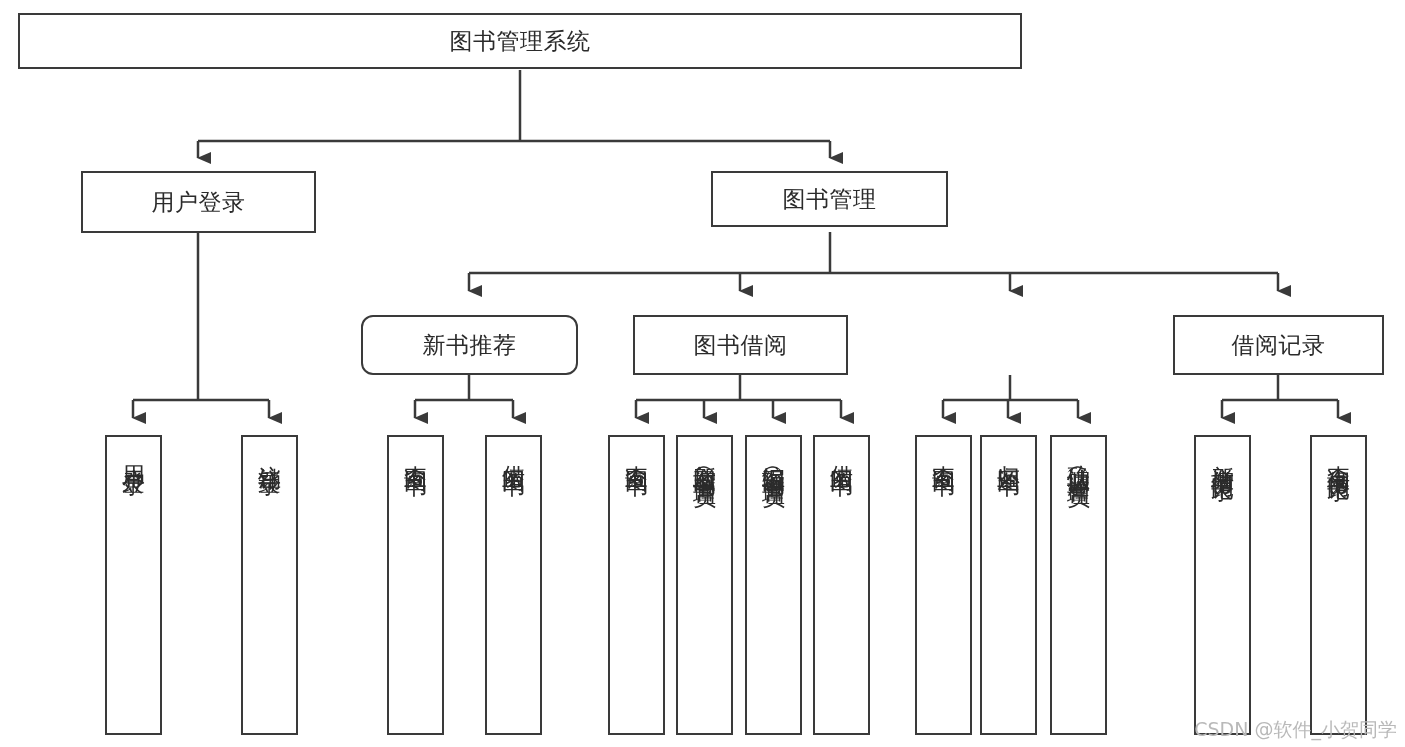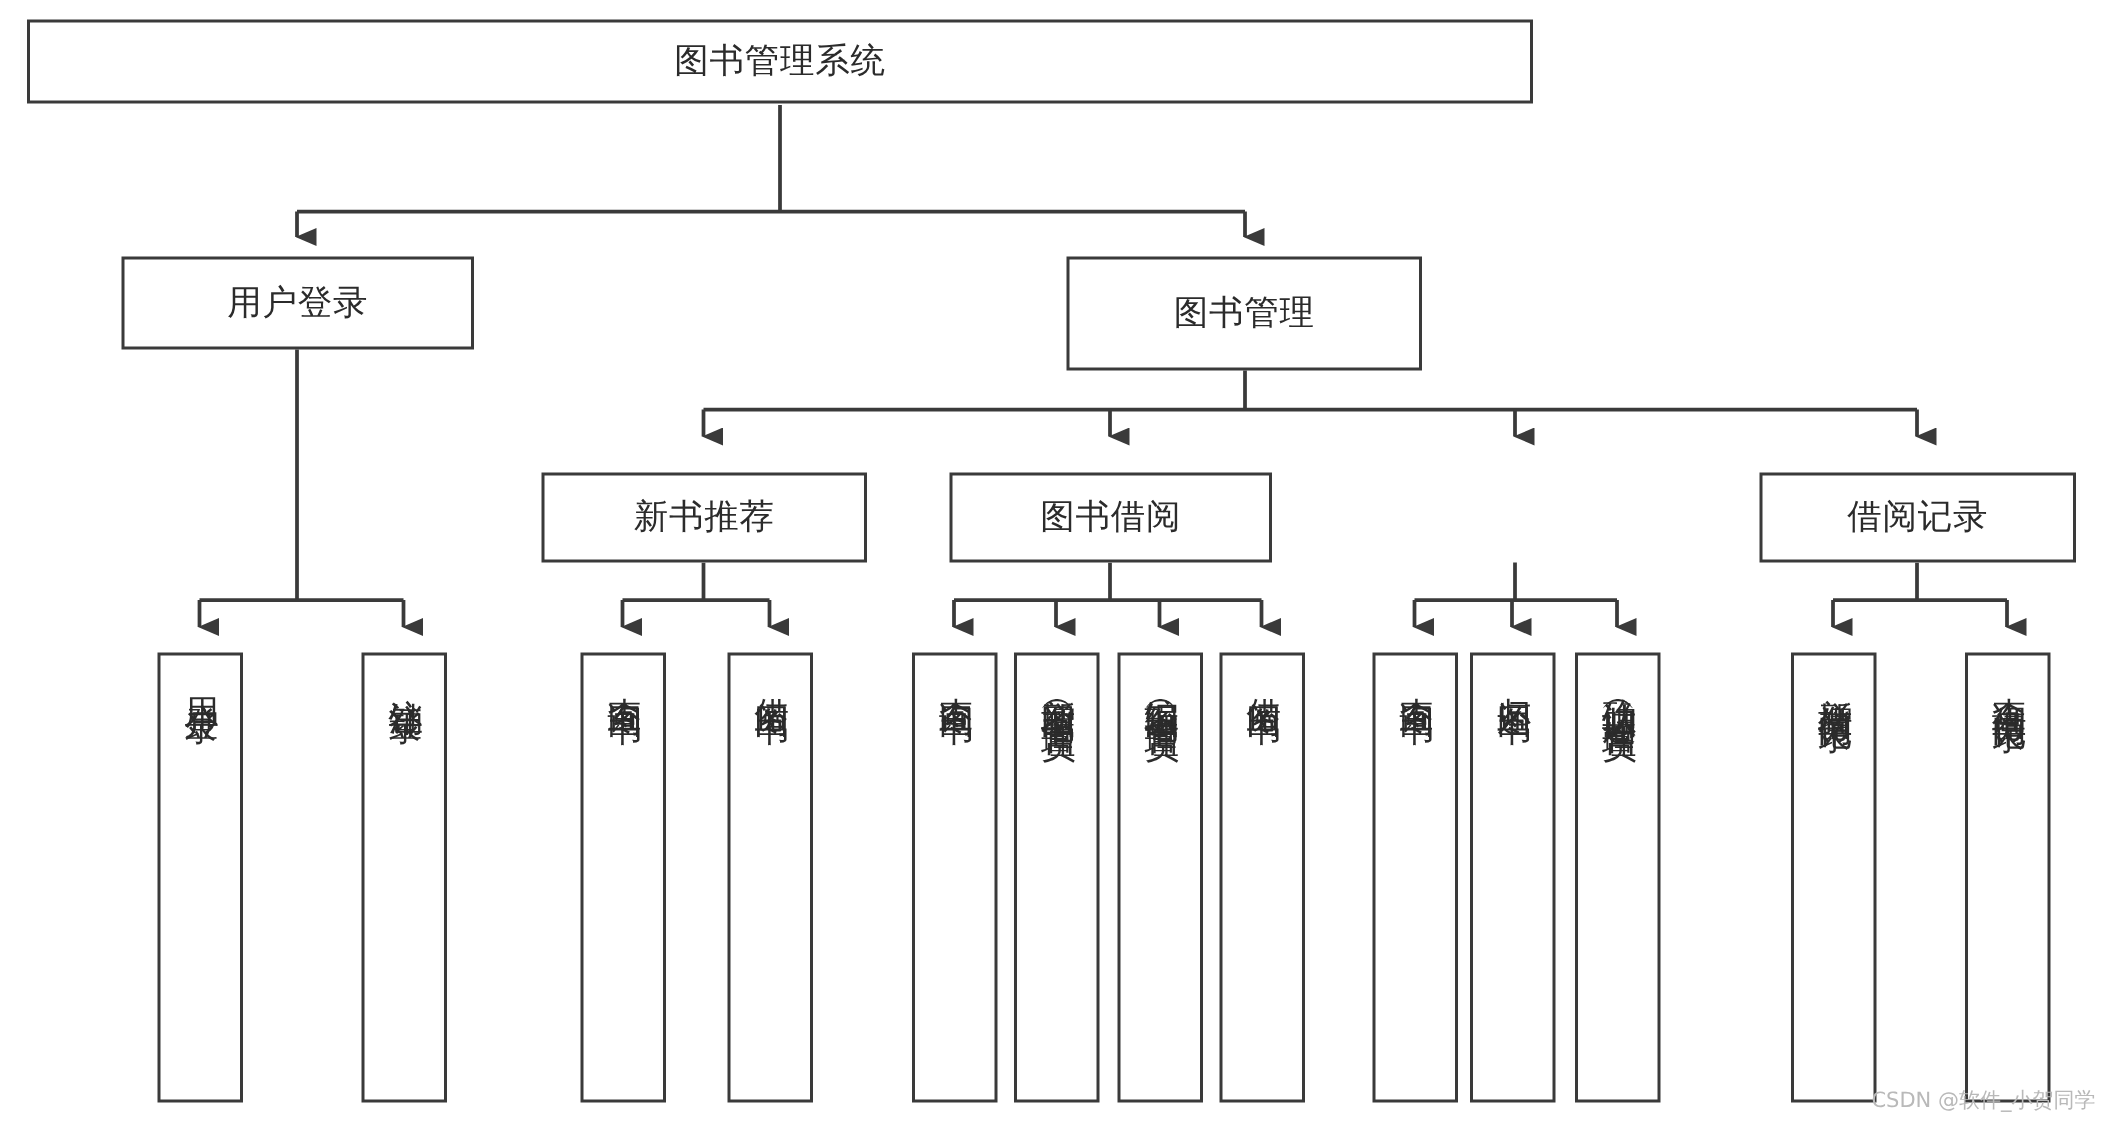--- a/index.html
+++ b/index.html
@@ -52,21 +52,21 @@
     writing-mode: vertical-rl;
     text-orientation: upright;
     font-size: 23px;
     letter-spacing: 3px;
     white-space: pre;
   }
   #watermark {
     position: absolute;
     right: 8px;
     bottom: 4px;
-    font-size: 14px;
+    font-size: 19px;
     color: #b9b9b9;
     font-family: "DejaVu Sans", "Liberation Sans", sans-serif;
     white-space: pre;
     user-select: none;
   }
 </style>
 </head>
 <body>
 
 <div id="canvas">
@@ -121,25 +121,25 @@
     </g>
   </svg>
 
   <div class="node horiz" style="left:18px; top:13px; width:1004px; height:56px;">
     <span class="node-label">图书管理系统</span>
   </div>
 
   <div class="node horiz" style="left:81px; top:171px; width:235px; height:62px;">
     <span class="node-label">用户登录</span>
   </div>
-  <div class="node horiz" style="left:711px; top:171px; width:237px; height:76px;">
+  <div class="node horiz" style="left:711px; top:171px; width:237px; height:56px;">
     <span class="node-label">图书管理</span>
   </div>
 
-  <div class="node horiz" style="left:361px; top:315px; width:217px; height:60px;">
+  <div class="node horiz" style="left:361px; top:315px; width:217px; height:60px;border-radius:12px;">
     <span class="node-label">新书推荐</span>
   </div>
   <div class="node horiz" style="left:633px; top:315px; width:215px; height:60px;text-align:center;">
     <span class="node-label">图书借阅</span>
   </div>
   <div class="node horiz" style="left:1173px; top:315px; width:211px; height:60px;align-items:center;">
     <span class="node-label">借阅记录</span>
   </div>
 
   <div class="node vert" style="left:105px; top:435px; width:57px; height:300px;">

